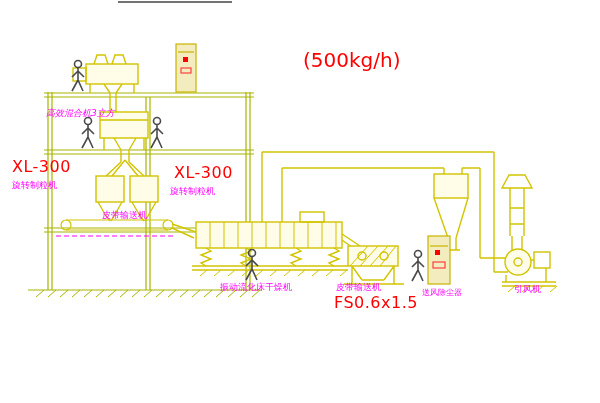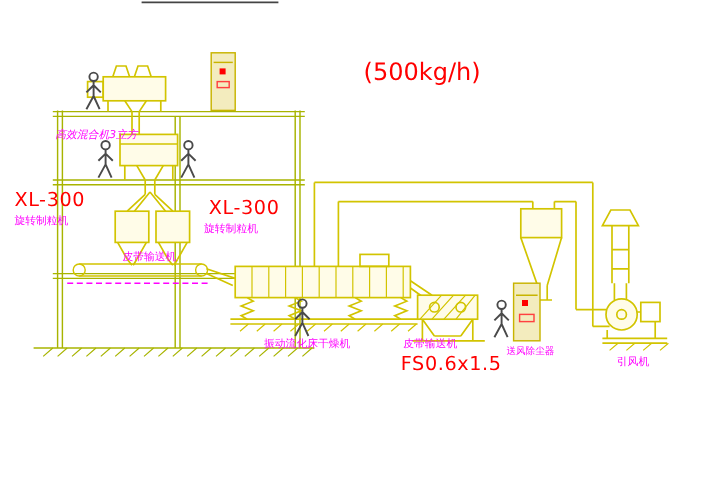--- a/index.html
+++ b/index.html
@@ -135,15 +135,15 @@
   <div class="lbl m" style="left:46px;top:108px;font-style:italic;">高效混合机3立方</div>
   <div class="lbl r" style="left:12px;top:158px;">XL-300</div>
   <div class="lbl m" style="left:12px;top:180px;">旋转制粒机</div>
   <div class="lbl r" style="left:174px;top:164px;">XL-300</div>
   <div class="lbl m" style="left:170px;top:186px;">旋转制粒机</div>
   <div class="lbl m" style="left:102px;top:210px;">皮带输送机</div>
   <div class="lbl m" style="left:220px;top:282px;text-align:right;">振动流化床干燥机</div>
   <div class="lbl m" style="left:336px;top:282px;">皮带输送机</div>
   <div class="lbl r" style="left:334px;top:294px;">FS0.6x1.5</div>
   <div class="lbl m8" style="left:422px;top:288px;">送风除尘器</div>
-  <div class="lbl m" style="left:514px;top:296px;font-family:Liberation Serif, serif;">引风机</div>
+  <div class="lbl m" style="left:514px;top:284px;">引风机</div>
 
 </div>
 
 </body></html>

